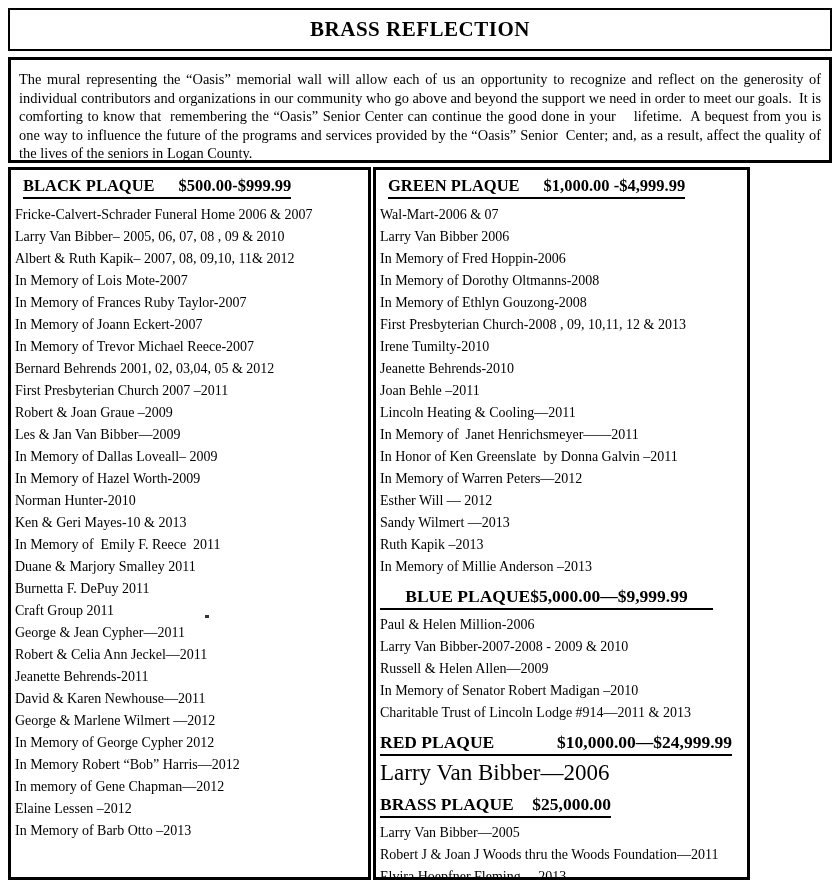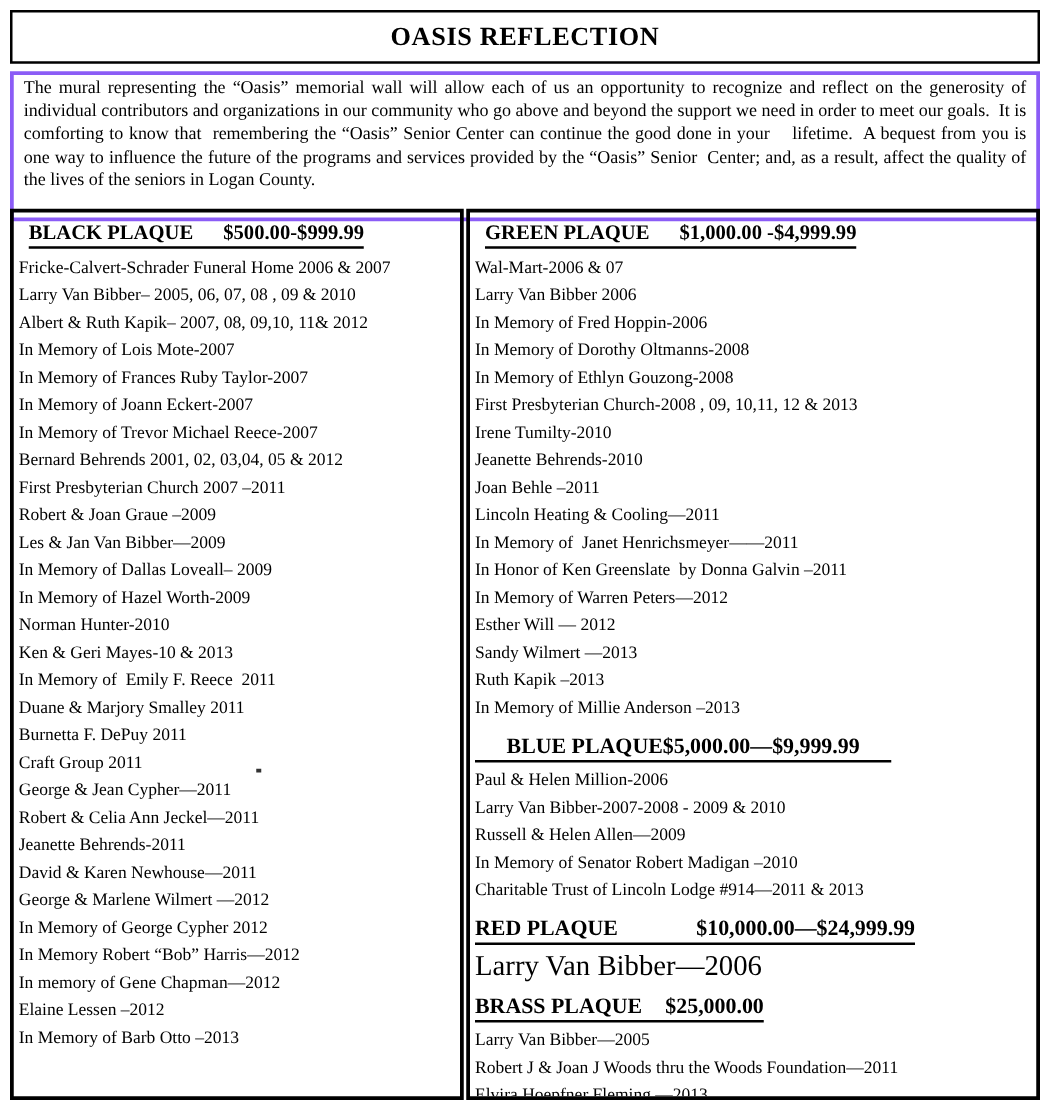--- a/index.html
+++ b/index.html
@@ -23,43 +23,43 @@
   .title {
     font-size: 21px;
     font-weight: bold;
     letter-spacing: 0.5px;
     white-space: pre;
   }
 
   .intro-box {
     position: absolute;
     left: 8px; top: 57px;
-    width: 824px; height: 120px;
-    border: 3px solid #8b5cf6;
-    padding: 1px 8px 0 8px;
+    width: 824px; height: 106px;
+    border: 3px solid #000000;
+    padding: 10px 8px 0 8px;
     overflow: hidden;
   }
   .intro-text {
     display: block;
     font-size: 14.4px;
     line-height: 18.5px;
     text-align: justify;
     white-space: pre-wrap;
   }
 
   .col {
     position: absolute;
     top: 167px;
     height: 713px;
     border: 3px solid #000;
     padding: 2px 4px 0 4px;
     overflow: hidden;
   }
   .col-left  { left: 8px;   width: 363px; }
-  .col-right { left: 373px; width: 459px; }
+  .col-right { left: 373px; width: 377px; }
 
   .plaque-heading {
     display: inline-flex;
     align-items: baseline;
     font-weight: bold;
     border-bottom: 2px solid #000;
     padding-bottom: 1px;
     white-space: pre;
   }
   .h-black, .h-green {
@@ -96,21 +96,21 @@
     width: 4px; height: 3px;
     background: #333333;
   }
 </style>
 </head>
 <body>
 
 <div class="page">
 
   <div class="title-box">
-    <span class="title">OASIS REFLECTION</span>
+    <span class="title">BRASS REFLECTION</span>
   </div>
 
   <div class="intro-box">
     <span class="intro-text">The mural representing the “Oasis” memorial wall will allow each of us an opportunity to recognize and reflect on the generosity of individual contributors and organizations in our community who go above and beyond the support we need in order to meet our goals.  It is comforting to know that  remembering the “Oasis” Senior Center can continue the good done in your    lifetime.  A bequest from you is one way to influence the future of the programs and services provided by the “Oasis” Senior  Center; and, as a result, affect the quality of the lives of the seniors in Logan County.</span>
   </div>
 
   <div class="col col-left" id="col-left"><div class="plaque-heading h-black"><span>BLACK PLAQUE</span><span>$500.00-$999.99</span></div><div class="entry">Fricke-Calvert-Schrader Funeral Home 2006 &amp; 2007</div><div class="entry">Larry Van Bibber– 2005, 06, 07, 08 , 09 &amp; 2010</div><div class="entry">Albert &amp; Ruth Kapik– 2007, 08, 09,10, 11&amp; 2012</div><div class="entry">In Memory of Lois Mote-2007</div><div class="entry">In Memory of Frances Ruby Taylor-2007</div><div class="entry">In Memory of Joann Eckert-2007</div><div class="entry">In Memory of Trevor Michael Reece-2007</div><div class="entry">Bernard Behrends 2001, 02, 03,04, 05 &amp; 2012</div><div class="entry">First Presbyterian Church 2007 –2011</div><div class="entry">Robert &amp; Joan Graue –2009</div><div class="entry">Les &amp; Jan Van Bibber—2009</div><div class="entry">In Memory of Dallas Loveall– 2009</div><div class="entry">In Memory of Hazel Worth-2009</div><div class="entry">Norman Hunter-2010</div><div class="entry">Ken &amp; Geri Mayes-10 &amp; 2013</div><div class="entry">In Memory of  Emily F. Reece  2011</div><div class="entry">Duane &amp; Marjory Smalley 2011</div><div class="entry">Burnetta F. DePuy 2011</div><div class="entry">Craft Group 2011</div><div class="entry">George &amp; Jean Cypher—2011</div><div class="entry">Robert &amp; Celia Ann Jeckel—2011</div><div class="entry">Jeanette Behrends-2011</div><div class="entry">David &amp; Karen Newhouse—2011</div><div class="entry">George &amp; Marlene Wilmert —2012</div><div class="entry">In Memory of George Cypher 2012</div><div class="entry">In Memory Robert “Bob” Harris—2012</div><div class="entry">In memory of Gene Chapman—2012</div><div class="entry">Elaine Lessen –2012</div><div class="entry">In Memory of Barb Otto –2013</div></div>
 
   <div class="col col-right" id="col-right"><div class="plaque-heading h-green"><span>GREEN PLAQUE</span><span>$1,000.00 -$4,999.99</span></div><div class="entry">Wal-Mart-2006 &amp; 07</div><div class="entry">Larry Van Bibber 2006</div><div class="entry">In Memory of Fred Hoppin-2006</div><div class="entry">In Memory of Dorothy Oltmanns-2008</div><div class="entry">In Memory of Ethlyn Gouzong-2008</div><div class="entry">First Presbyterian Church-2008 , 09, 10,11, 12 &amp; 2013</div><div class="entry">Irene Tumilty-2010</div><div class="entry">Jeanette Behrends-2010</div><div class="entry">Joan Behle –2011</div><div class="entry">Lincoln Heating &amp; Cooling—2011</div><div class="entry">In Memory of  Janet Henrichsmeyer——2011</div><div class="entry">In Honor of Ken Greenslate  by Donna Galvin –2011</div><div class="entry">In Memory of Warren Peters—2012</div><div class="entry">Esther Will — 2012</div><div class="entry">Sandy Wilmert —2013</div><div class="entry">Ruth Kapik –2013</div><div class="entry">In Memory of Millie Anderson –2013</div><div class="plaque-heading h-blue"><span>BLUE PLAQUE</span><span>$5,000.00—$9,999.99</span></div><div class="entry">Paul &amp; Helen Million-2006</div><div class="entry">Larry Van Bibber-2007-2008 - 2009 &amp; 2010</div><div class="entry">Russell &amp; Helen Allen—2009</div><div class="entry">In Memory of Senator Robert Madigan –2010</div><div class="entry">Charitable Trust of Lincoln Lodge #914—2011 &amp; 2013</div><div class="plaque-heading h-red"><span>RED PLAQUE</span><span>$10,000.00—$24,999.99</span></div><div class="entry entry-large">Larry Van Bibber—2006</div><div class="plaque-heading h-brass"><span>BRASS PLAQUE</span><span>$25,000.00</span></div><div class="entry">Larry Van Bibber—2005</div><div class="entry">Robert J &amp; Joan J Woods thru the Woods Foundation—2011</div><div class="entry">Elvira Hoepfner Fleming —2013</div></div>
 

